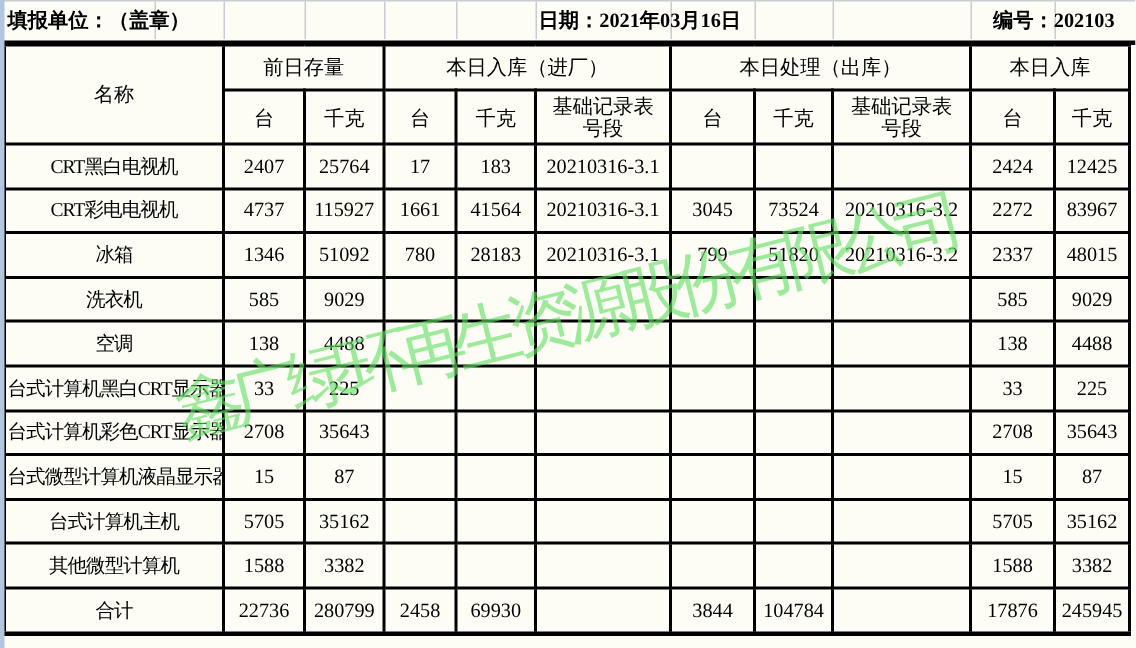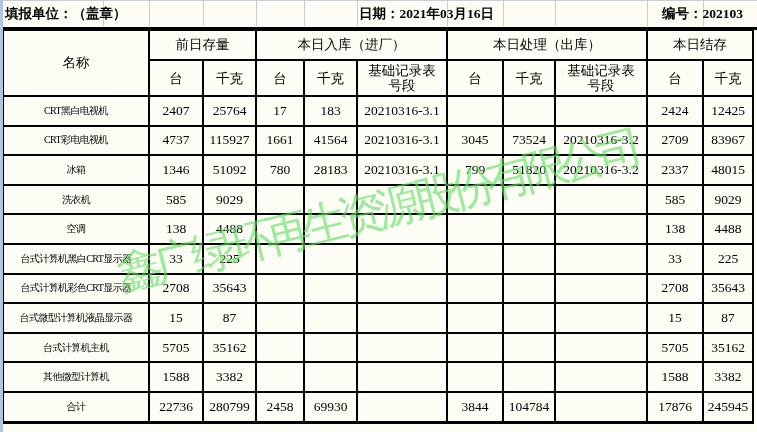--- a/index.html
+++ b/index.html
@@ -32,21 +32,21 @@
   table.report td, table.report th{
     border:2px solid #000;
     text-align:center;vertical-align:middle;
     padding:0 1px;overflow:hidden;white-space:nowrap;
     font-weight:normal;
   }
   table.report{border-top:3px solid #000;border-bottom:3px solid #000;}
   tr.hdr1 th{height:28px;}
   tr.hdr2 th{height:34px;white-space:pre-line;line-height:15px;}
   tr.data-row td{height:27.6px;}
-  td.cell-name{font-size:10px;letter-spacing:-0.6px;}
+  td.cell-name{font-size:13px;letter-spacing:-0.6px;}
 
   
   .watermark{
     position:absolute;left:118px;top:250px;z-index:5;
     font-size:46px;line-height:50px;letter-spacing:-8px;white-space:nowrap;
     transform:rotate(-14deg);transform-origin:0 50%;
     color:rgba(100,224,100,0.62);
     pointer-events:none;font-family:"Liberation Sans","DejaVu Sans",sans-serif;
   }
 </style>
@@ -87,21 +87,21 @@
         <col style="width:92px">
       <col style="width:56px">
         <col style="width:50px">
     </colgroup>
     <thead>
       <tr class="hdr1">
         <th rowspan="2">名称</th>
         <th colspan="2">前日存量</th>
         <th colspan="3">本日入库（进厂）</th>
         <th colspan="3">本日处理（出库）</th>
-        <th colspan="2">本日结存</th>
+        <th colspan="2">本日入库</th>
       </tr>
       <tr class="hdr2">
         <th>台</th>
         <th>千克</th>
         <th>台</th>
         <th>千克</th>
         <th>基础记录表
 号段</th>
         <th>台</th>
         <th>千克</th>
@@ -129,21 +129,21 @@
         <tr class="data-row">
           <td class="cell-name">CRT彩电电视机</td>
           <td>4737</td>
           <td>115927</td>
           <td>1661</td>
           <td>41564</td>
           <td>20210316-3.1</td>
           <td>3045</td>
           <td>73524</td>
           <td>20210316-3.2</td>
-          <td>2709</td>
+          <td>2272</td>
           <td>83967</td>
         </tr>
         <tr class="data-row">
           <td class="cell-name">冰箱</td>
           <td>1346</td>
           <td>51092</td>
           <td>780</td>
           <td>28183</td>
           <td>20210316-3.1</td>
           <td>799</td>

